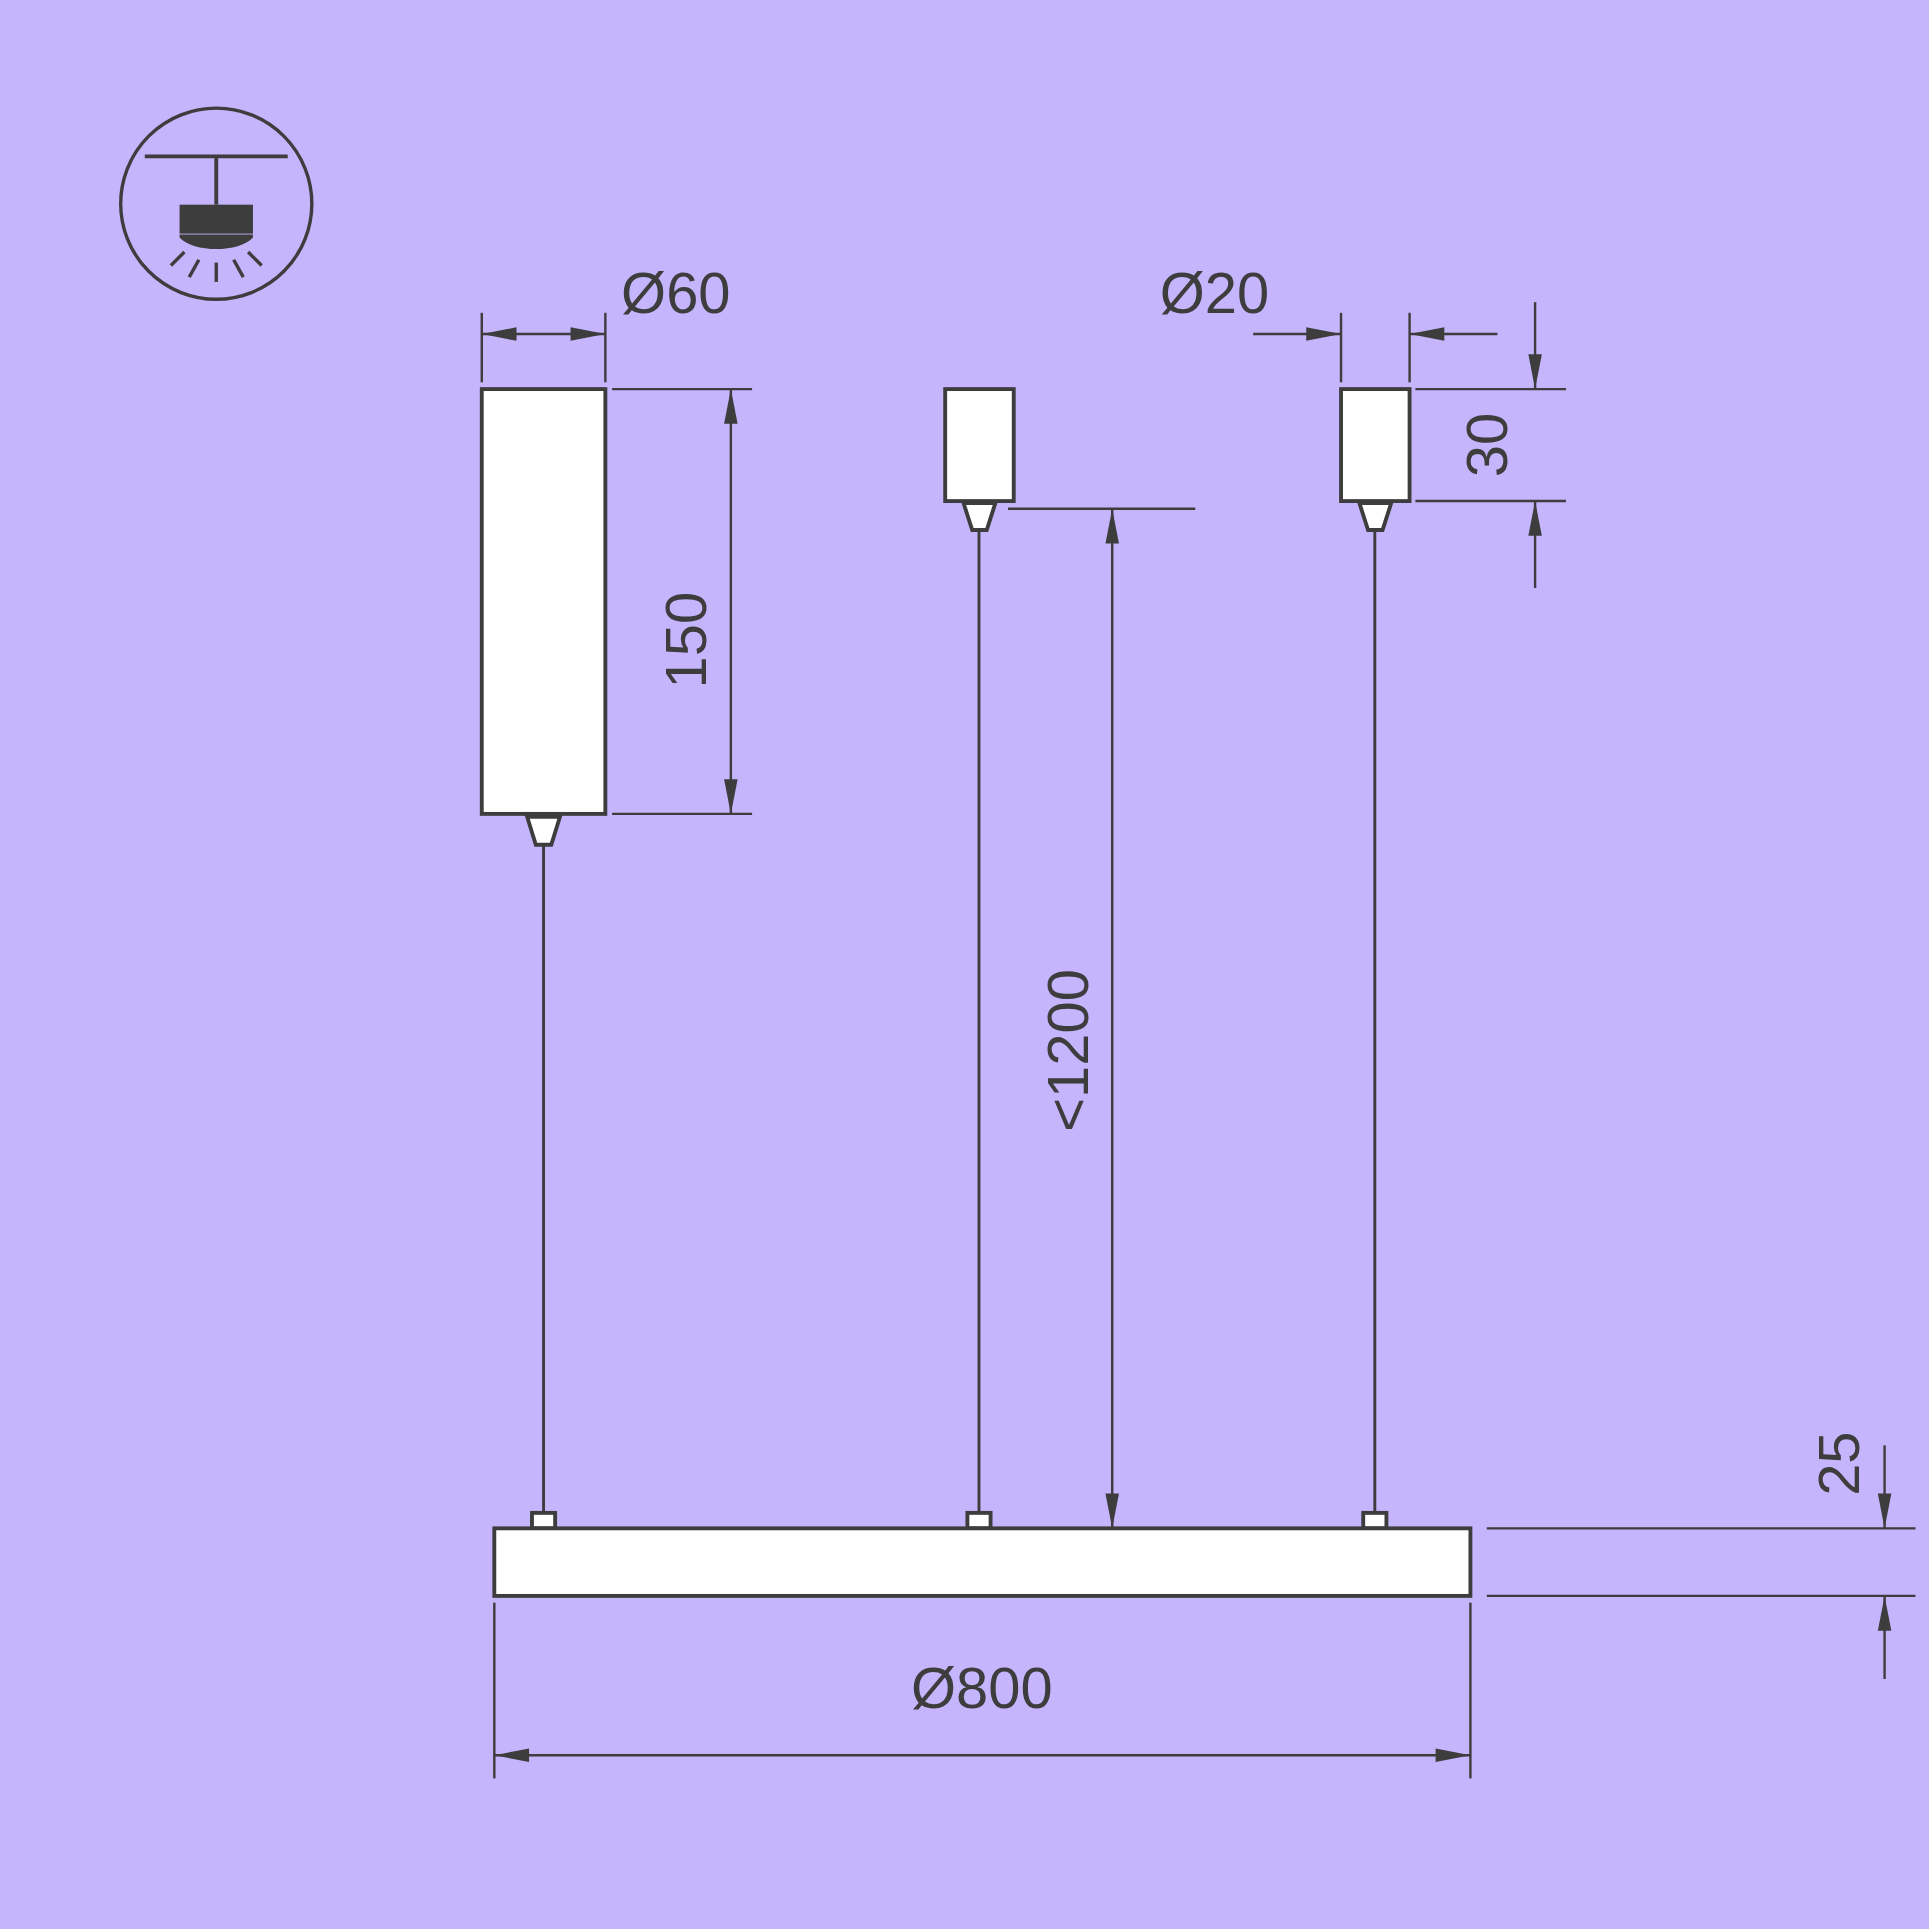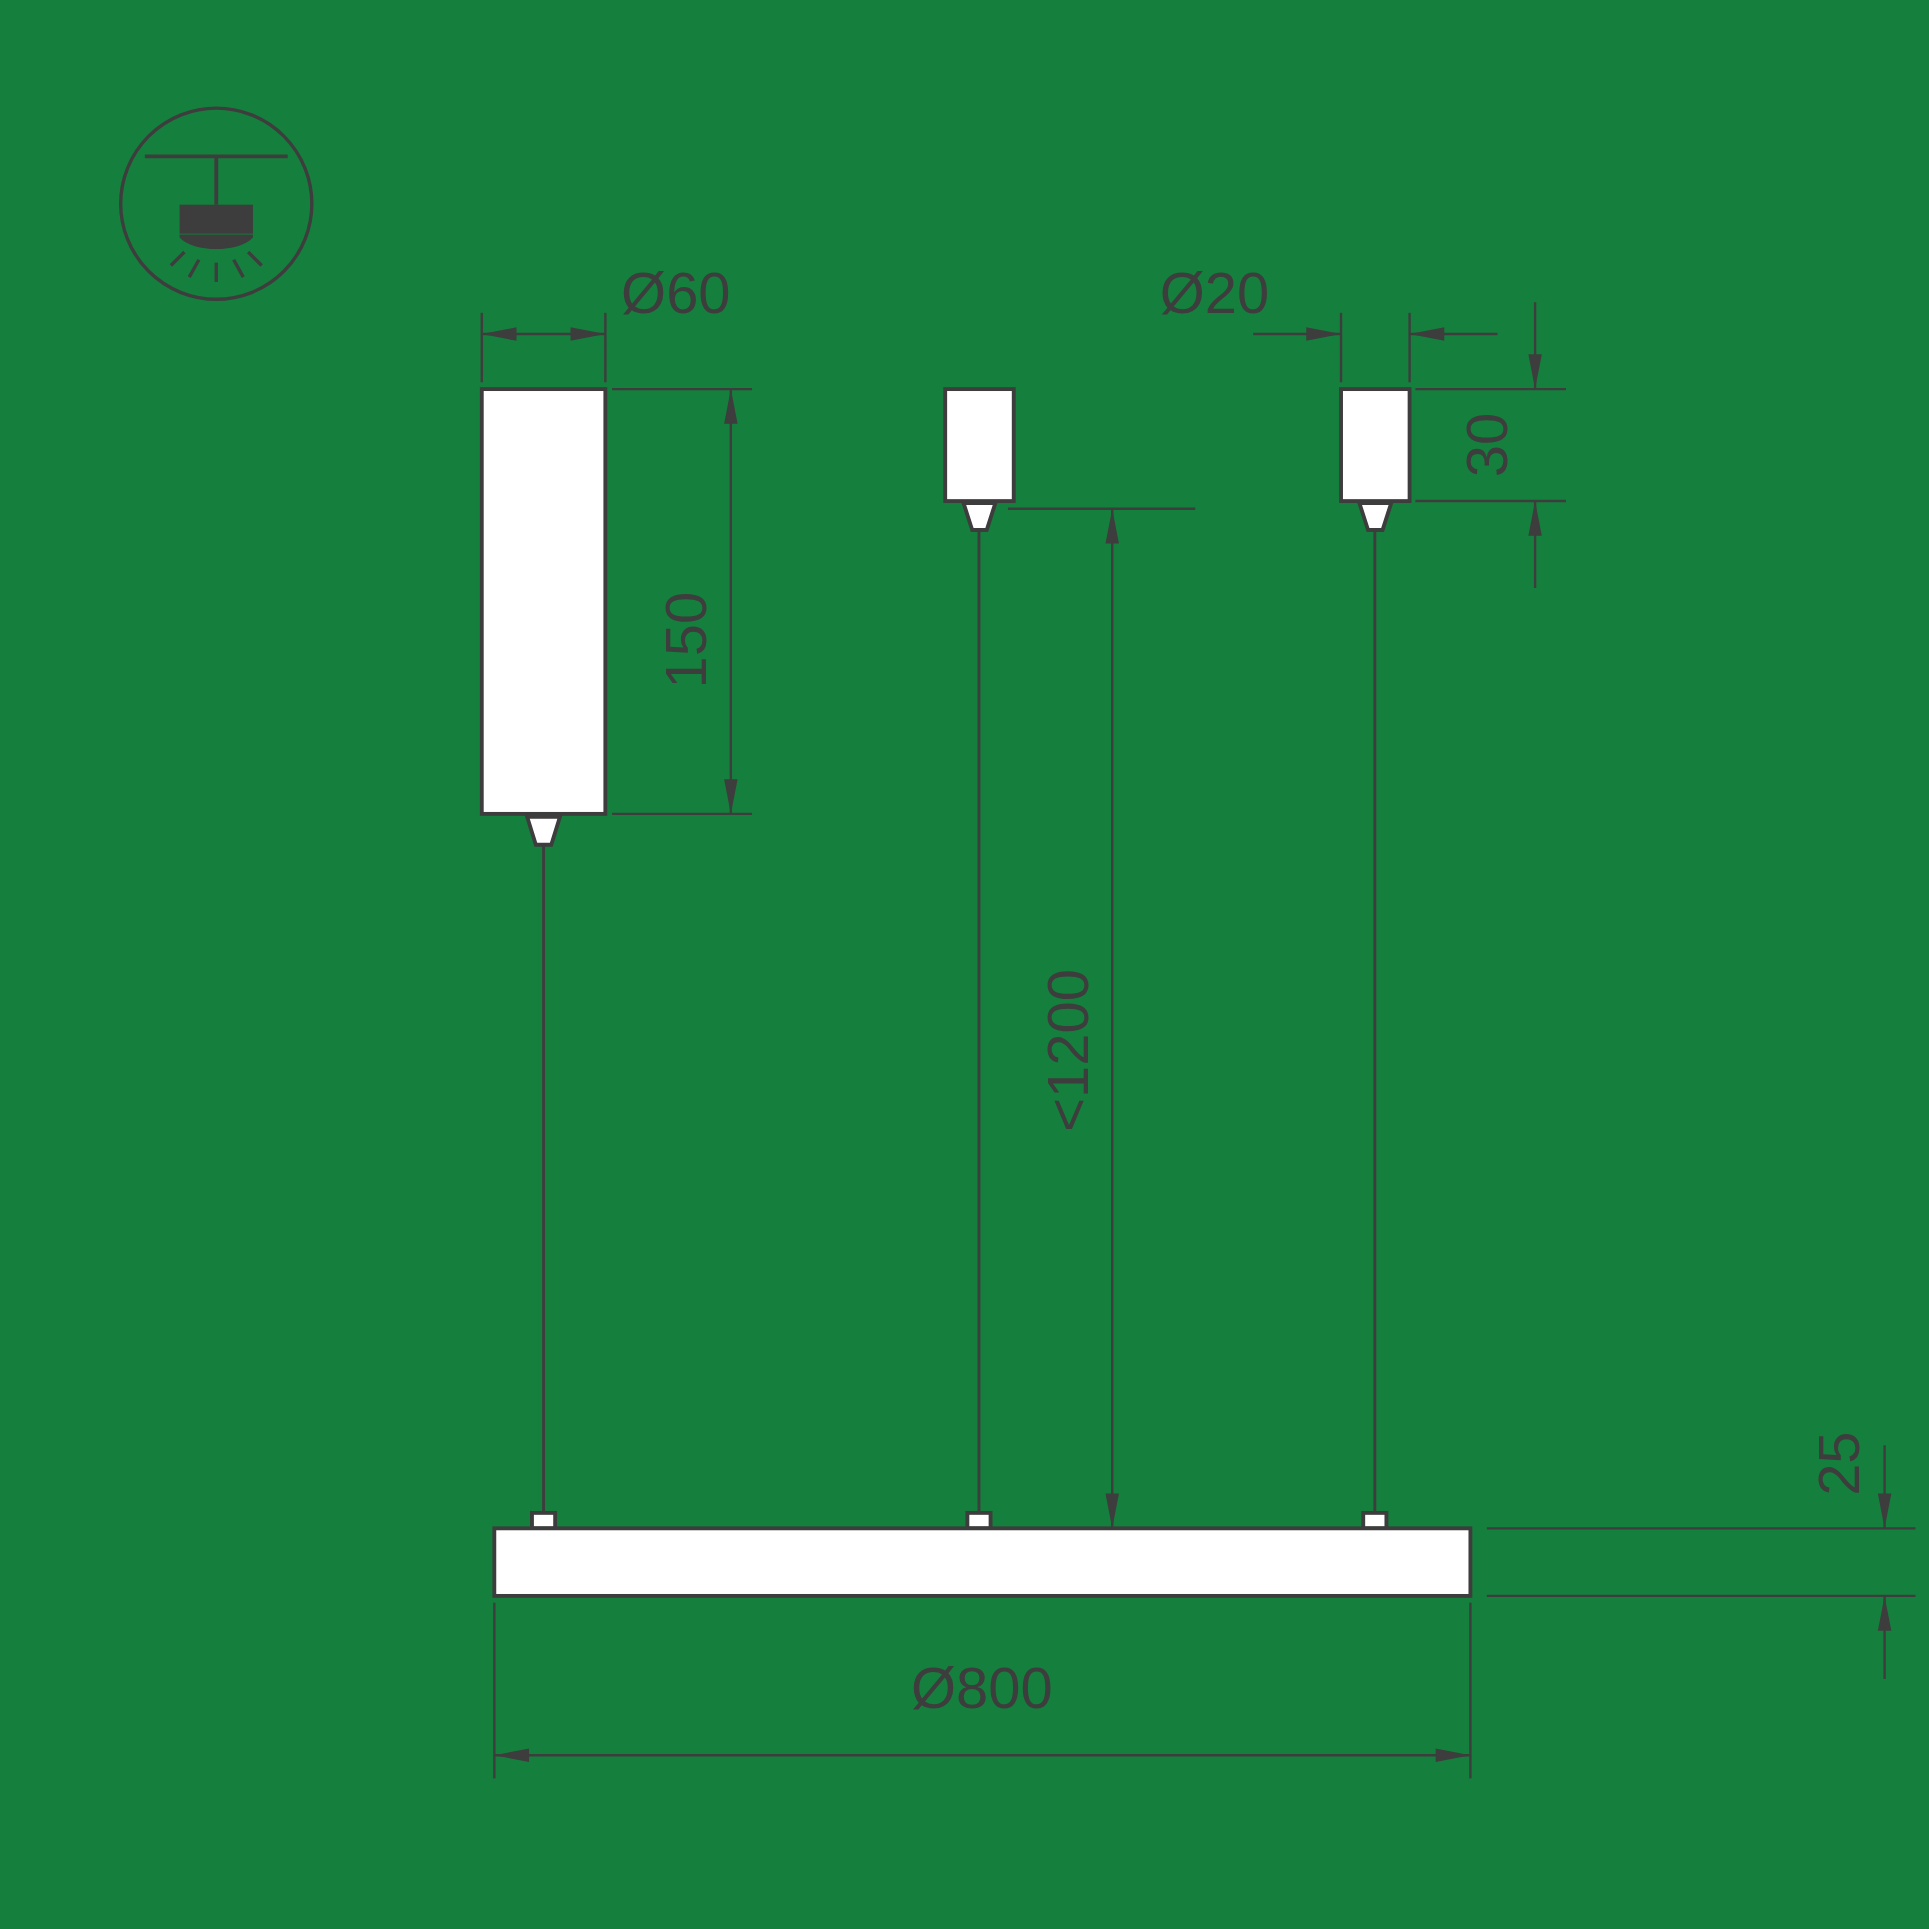--- a/index.html
+++ b/index.html
@@ -4,21 +4,21 @@
 <style>
   html, body {
     margin: 0;
     padding: 0;
     background: #ffffff;
   }
   .stage {
     width: 1929px;
     height: 1929px;
     position: relative;
-    background: #15803d;
+    background: #c4b5fd;
   }
   svg {
     display: block;
   }
   svg text {
     font-family: "Liberation Sans", "DejaVu Sans", sans-serif;
     font-size: 60px;
     fill: #3d3d3d;
   }
   .outline {

